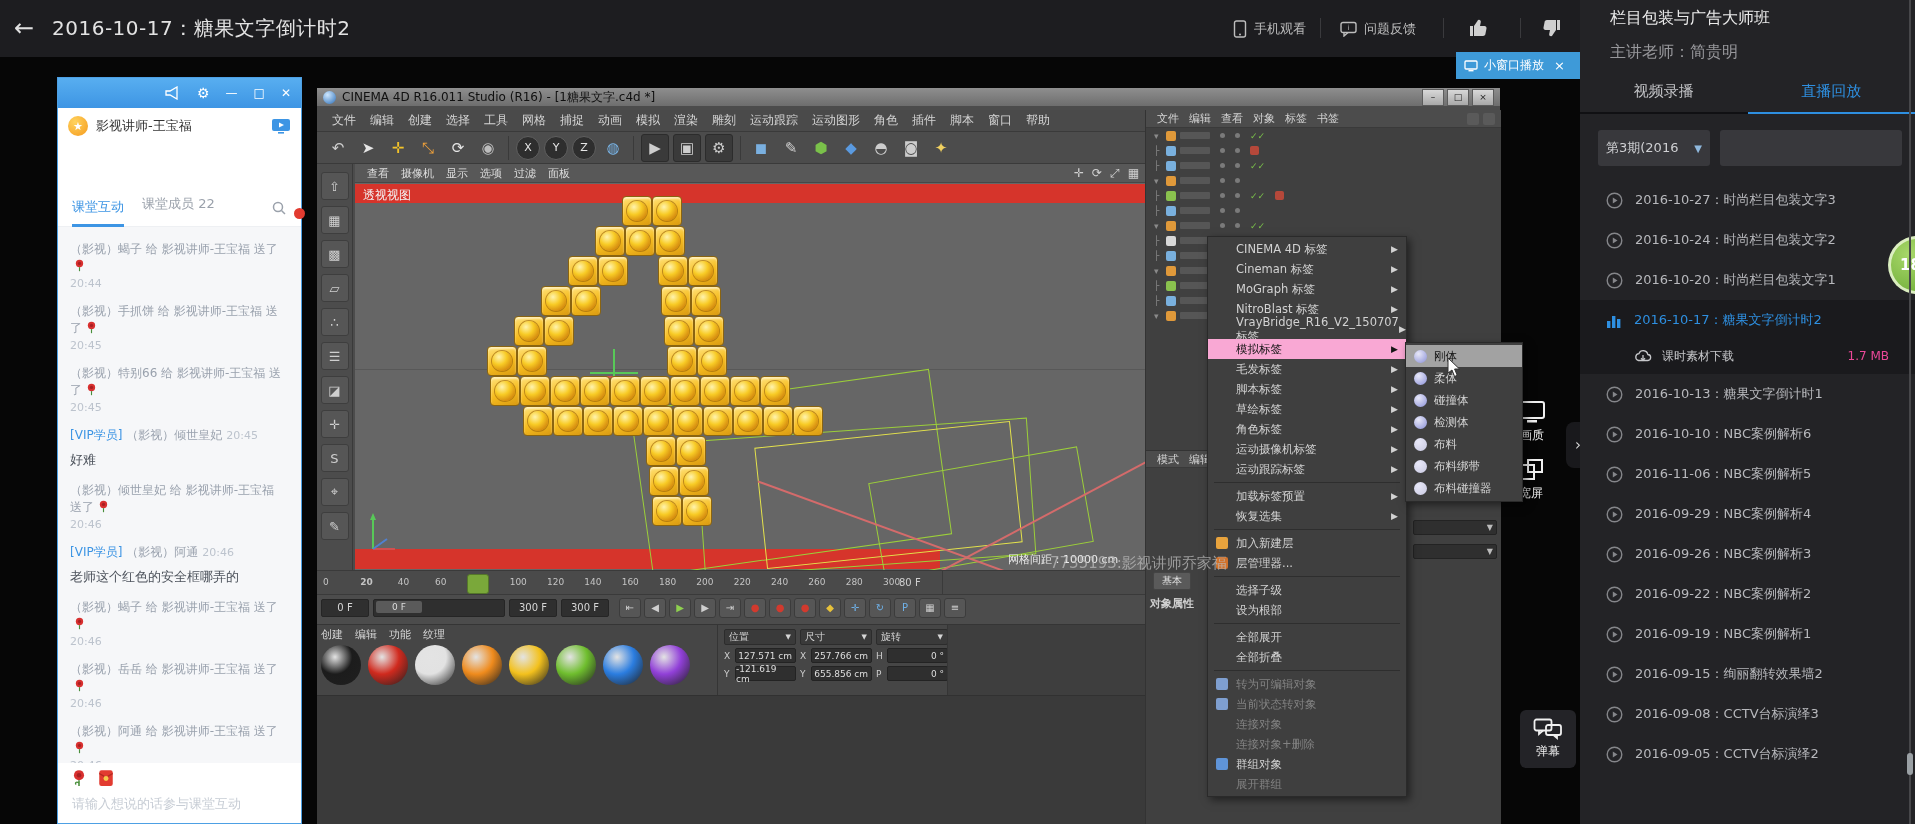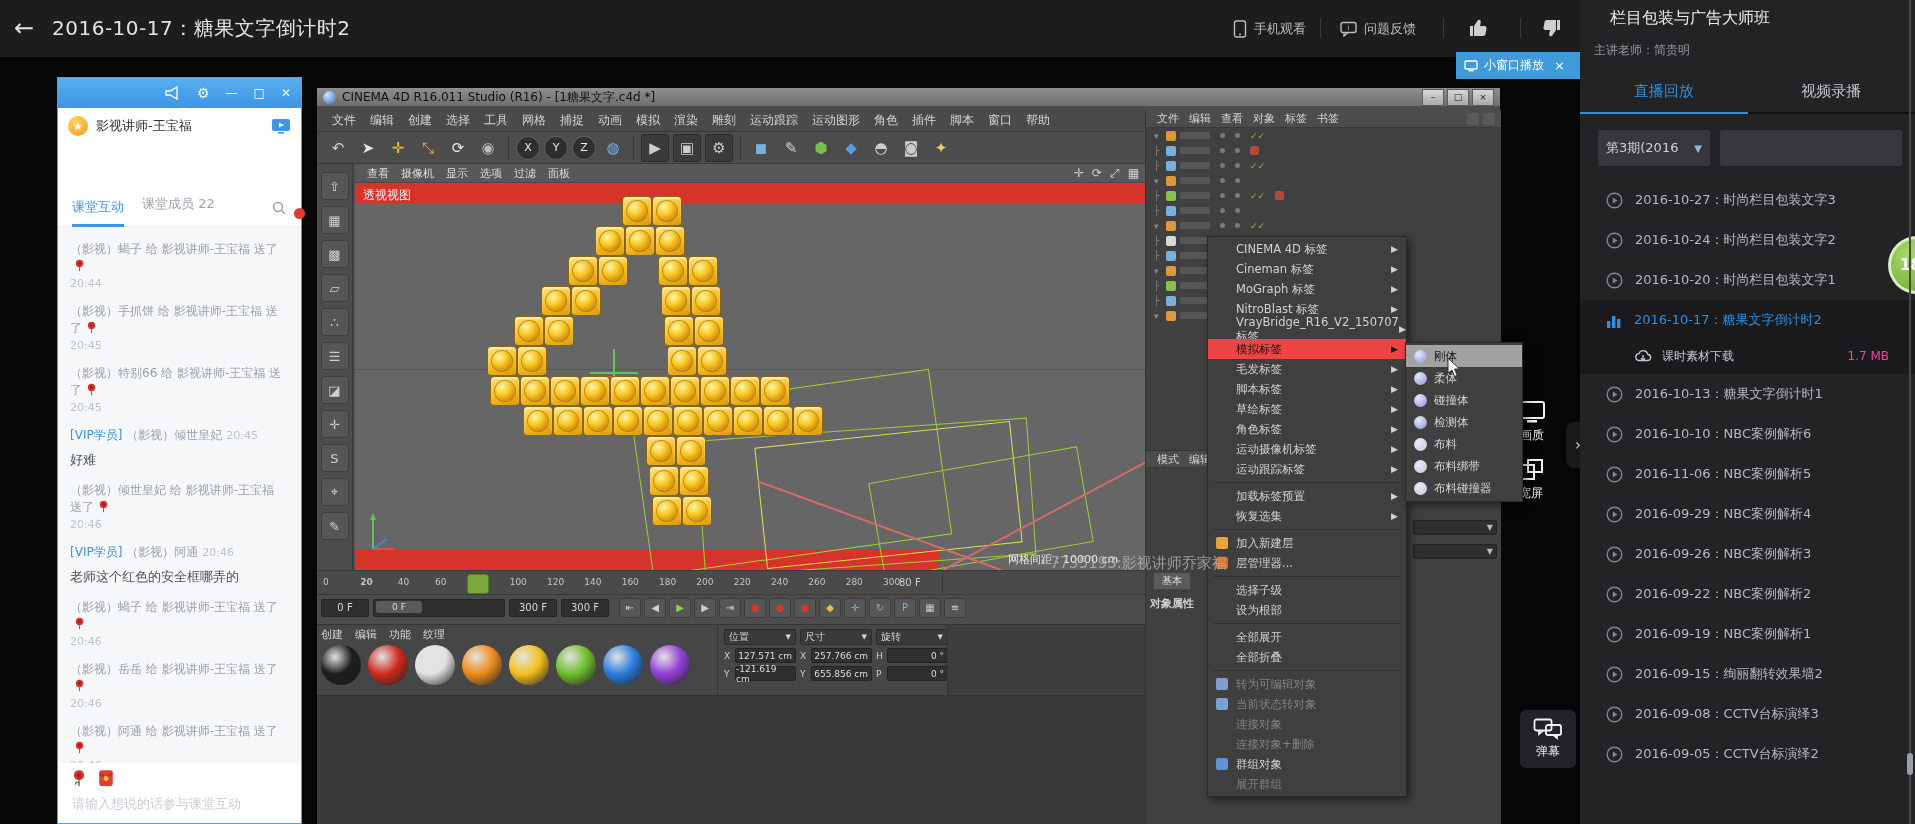--- a/index.html
+++ b/index.html
@@ -46,21 +46,21 @@
   .msg .sender-line .t{color:#bcc3cd;font-size:11px;margin-left:4px;}
   .msg .content{font-size:13px;color:#4d535c;margin-top:7px;}
   #chat-footer{background:#fff;}
   #chat-tools{height:30px;display:flex;align-items:center;gap:10px;padding:0 12px;}
   #chat-input-row{height:30px;padding:0 12px;}
   #chat-input{width:100%;border:none;outline:none;font-size:13px;color:#555;font-family:inherit;}
   #chat-input::placeholder{color:#c7cdd5;}
   
   #sidebar{left:1580px;top:0;width:335px;height:824px;background:#232326;z-index:50;}
   #course-title{left:30px;top:8px;font-size:16px;color:#eaeaea;}
-  #teacher-line{left:14px;top:42px;font-size:12px;color:#97979b;}
+  #teacher-line{left:30px;top:42px;font-size:16px;color:#97979b;}
   #side-tabs{left:0;top:70px;width:335px;height:42px;display:flex;border-bottom:2px solid #101013;}
   .side-tab{flex:1;display:flex;align-items:center;justify-content:center;font-size:15px;color:#c2c3c6;cursor:pointer;}
   .side-tab.active{color:#2e8fe0;border-bottom:2px solid #2e8fe0;margin-bottom:-2px;}
   #term-dd{left:18px;top:130px;width:112px;height:36px;background:#38383c;border-radius:3px;display:flex;align-items:center;justify-content:space-between;padding:0 8px;box-sizing:border-box;color:#cfd0d3;font-size:13px;cursor:pointer;}
   #term-dd .arr{color:#8fb8dd;font-size:10px;}
   #side-search{left:140px;top:130px;width:182px;height:36px;background:#38383c;border-radius:3px;display:flex;align-items:center;}
   #side-search input{flex:1;background:transparent;border:none;outline:none;color:#ddd;font-size:13px;padding:0 8px;font-family:inherit;}
   #episodes{left:0;top:180px;width:335px;}
   .ep{height:40px;display:flex;align-items:center;gap:12px;padding-left:26px;cursor:pointer;}
   .ep .label{font-size:13px;color:#b8b9bd;}
@@ -151,21 +151,21 @@
   #am-body{left:0;top:358px;width:355px;height:356px;background:#404040;}
   #am-basic-chip{left:7px;top:104px;background:#5a5a5a;border:1px solid #444;color:#e2e2e2;font-size:10px;padding:1px 8px;border-radius:2px;}
   #am-section{left:4px;top:128px;color:#cfcfcf;font-size:11px;font-weight:bold;}
   .am-dd{position:absolute;left:267px;width:84px;height:15px;background:#2f2f2f;border:1px solid #232323;border-radius:2px;color:#bbb;font-size:8px;display:flex;align-items:center;justify-content:flex-end;padding-right:3px;box-sizing:border-box;}
   
   #ctx-menu{left:890px;top:148px;width:198px;background:#3f3f3f;border:1px solid #2a2a2a;box-shadow:3px 3px 8px rgba(0,0,0,.5);z-index:30;padding:2px 0;}
   .cmi{height:20px;display:flex;align-items:center;color:#d2d2d2;font-size:11.5px;padding:0 8px 0 8px;cursor:pointer;position:relative;}
   .cmi .mic{width:12px;height:12px;border-radius:2px;margin-right:8px;flex:none;}
   .cmi .mic.none{background:transparent;}
   .cmi .arrow{margin-left:auto;font-size:9px;}
-  .cmi.hl{background:#ef4444;color:#151515;}
+  .cmi.hl{background:#f9a8d4;color:#151515;}
   .cmi.dim{color:#828282;}
   .cmi-sep{height:1px;background:#2e2e2e;margin:3px 6px;}
   #sub-menu{left:1088px;top:254px;width:116px;background:#3f3f3f;border:1px solid #2a2a2a;box-shadow:3px 3px 8px rgba(0,0,0,.5);z-index:31;padding:2px 0;}
   .smi{height:22px;display:flex;align-items:center;gap:7px;color:#d2d2d2;font-size:11.5px;padding:0 8px;cursor:pointer;}
   .smi .sic{width:13px;height:13px;border-radius:50%;flex:none;}
   .smi.hl{background:#a2a2a2;color:#151515;}
   #cursor{left:1447px;top:358px;z-index:80;}
 </style>
 </head>
 <body>
@@ -1019,22 +1019,22 @@
       <path d="M24 17 L24 20 L20.5 17" fill="none" stroke="#f0f0f0" stroke-width="1.8"></path>
     </svg>
   <span>弹幕</span>
 </div>
 <div class="abs" id="expander">›</div>
 
 <div class="abs" id="sidebar">
   <div class="abs" id="course-title">栏目包装与广告大师班</div>
   <div class="abs" id="teacher-line">主讲老师：简贵明</div>
   <div class="abs" id="side-tabs">
+      <div class="side-tab">视频录播</div>
       <div class="side-tab active">直播回放</div>
-      <div class="side-tab">视频录播</div>
     </div>
   <div class="abs" id="term-dd">
     <span>第3期(2016</span>
       <span class="arr">▼</span>
   </div>
   <div class="abs" id="side-search">
     <input style="">
     <svg style="margin-right:10px;" width="17" height="17" viewBox="0 0 16 16">
         <circle cx="7" cy="7" r="4.5" fill="none" stroke="#9b9b9f" stroke-width="1.5"></circle>
         <line x1="10.5" y1="10.5" x2="14" y2="14" stroke="#9b9b9f" stroke-width="1.5"></line>

